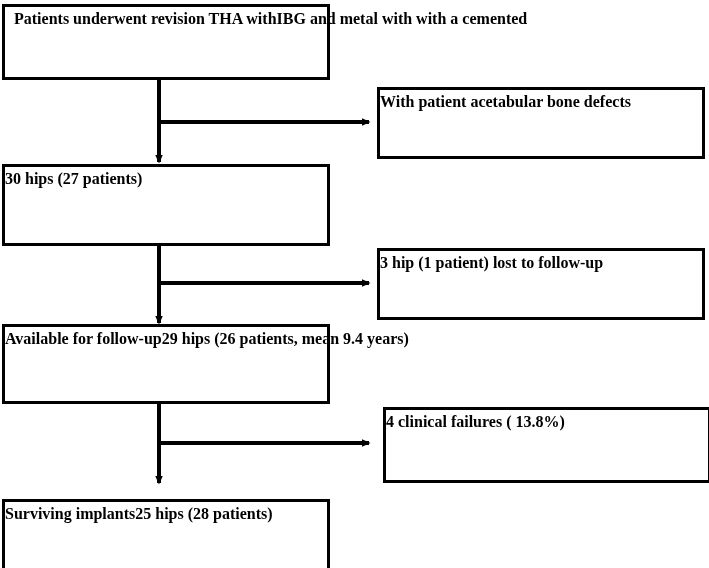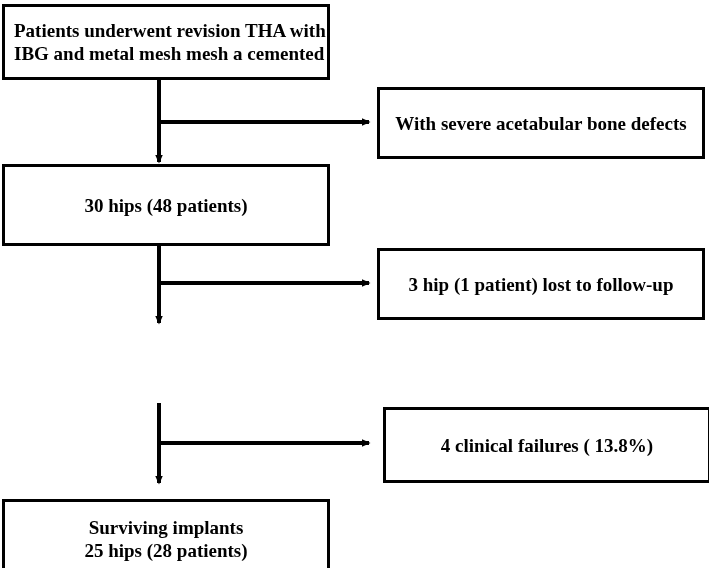--- a/index.html
+++ b/index.html
@@ -16,25 +16,25 @@
     height: 568px;
     background: #ffffff;
     overflow: hidden;
   }
   .box {
     position: absolute;
     box-sizing: border-box;
     border: 3px solid #000000;
     background: #ffffff;
     display: flex;
-    flex-direction: column;
-    justify-content: center;
+    flex-direction: row;
+    justify-content: flex-start;
     color: #000000;
     font-weight: bold;
-    font-size: 19px;
+    font-size: 16px;
     line-height: 23px;
     z-index: 2;
   }
   .box .line {
     display: block;
     white-space: pre;
   }
   .box.center .line {
     text-align: center;
   }
@@ -77,35 +77,39 @@
     </g>
 
     <g>
       <path d="M159,403 L159,483" stroke="#000000" stroke-width="4" fill="none" marker-end="url(#arrow)"></path>
       <path d="M159,443 L369,443" stroke="#000000" stroke-width="4" fill="none" marker-end="url(#arrow)"></path>
     </g>
   </svg>
 
   <div class="box left" style="left:2px; top:4px; width:328px; height:76px;">
     <span class="line">Patients underwent revision THA with</span>
-    <span class="line">IBG and metal mesh mesh a cemented</span>
+    <span class="line">IBG and metal with with a cemented</span>
   </div>
 
   <div class="box center" style="left:2px; top:164px; width:328px; height:82px;">
-    <span class="line">30 hips (48 patients)</span>
+    <span class="line">30 hips (27 patients)</span>
   </div>
 
+  <div class="box center" style="left:2px; top:324px; width:328px; height:80px;">
+    <span class="line">Available for follow-up</span>
+    <span class="line">29 hips (26 patients, mean 9.4 years)</span>
+  </div>
 
   <div class="box center" style="left:2px; top:484px; width:328px; height:80px;margin-top:15px;">
     <span class="line">Surviving implants</span>
     <span class="line">25 hips (28 patients)</span>
   </div>
 
   <div class="box center" style="left:377px; top:87px; width:328px; height:72px;">
-    <span class="line">With severe acetabular bone defects</span>
+    <span class="line">With patient acetabular bone defects</span>
   </div>
 
   <div class="box center" style="left:377px; top:248px; width:328px; height:72px;">
     <span class="line">3 hip (1 patient) lost to follow-up</span>
   </div>
 
   <div class="box center" style="left:383px; top:407px; width:328px; height:76px;">
     <span class="line">4 clinical failures ( 13.8%)</span>
   </div>
 

